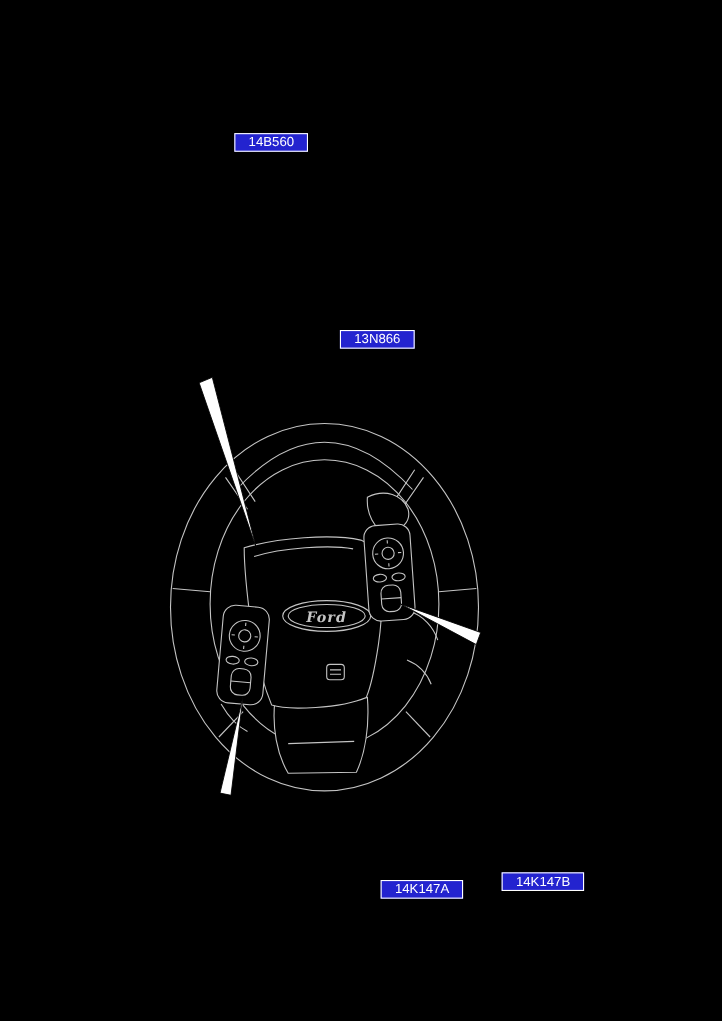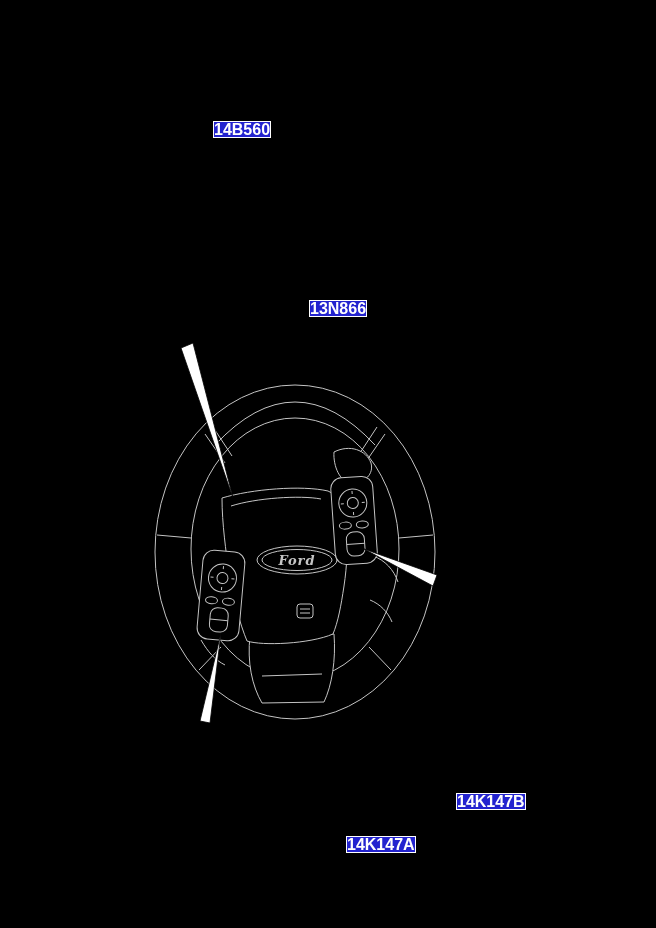--- a/index.html
+++ b/index.html
@@ -17,27 +17,27 @@
     fill:var(--line-color,#c4c4c4);
     font-family:"DejaVu Serif",serif;
     font-style:italic;font-weight:bold;font-size:13px;
     text-anchor:middle;letter-spacing:1px;
   }
   .part-label{
     position:absolute;
     background:var(--label-bg,#2323cf);
     color:var(--label-text,#ffffff);
     border:1px solid var(--label-border,#ffffff);
-    font-size:16px;font-weight:bold;line-height:13px;
-    padding:1px 0;white-space:nowrap;cursor:pointer;
+    font-size:12px;font-weight:normal;line-height:13px;
+    padding:1px 12px;white-space:nowrap;cursor:pointer;
   }
   .pl-0{left:213px;top:121px;}
   .pl-1{left:309px;top:300px;text-align:center;}
   .pl-2{left:456px;top:793px;}
-  .pl-3{left:346px;top:836px;}
+  .pl-3{left:346px;top:800px;}
 </style>
 </head>
 <body>
 
 <div class="stage">
 
   <svg width="656" height="928" viewBox="0 0 656 928">
 
     <g>
 

